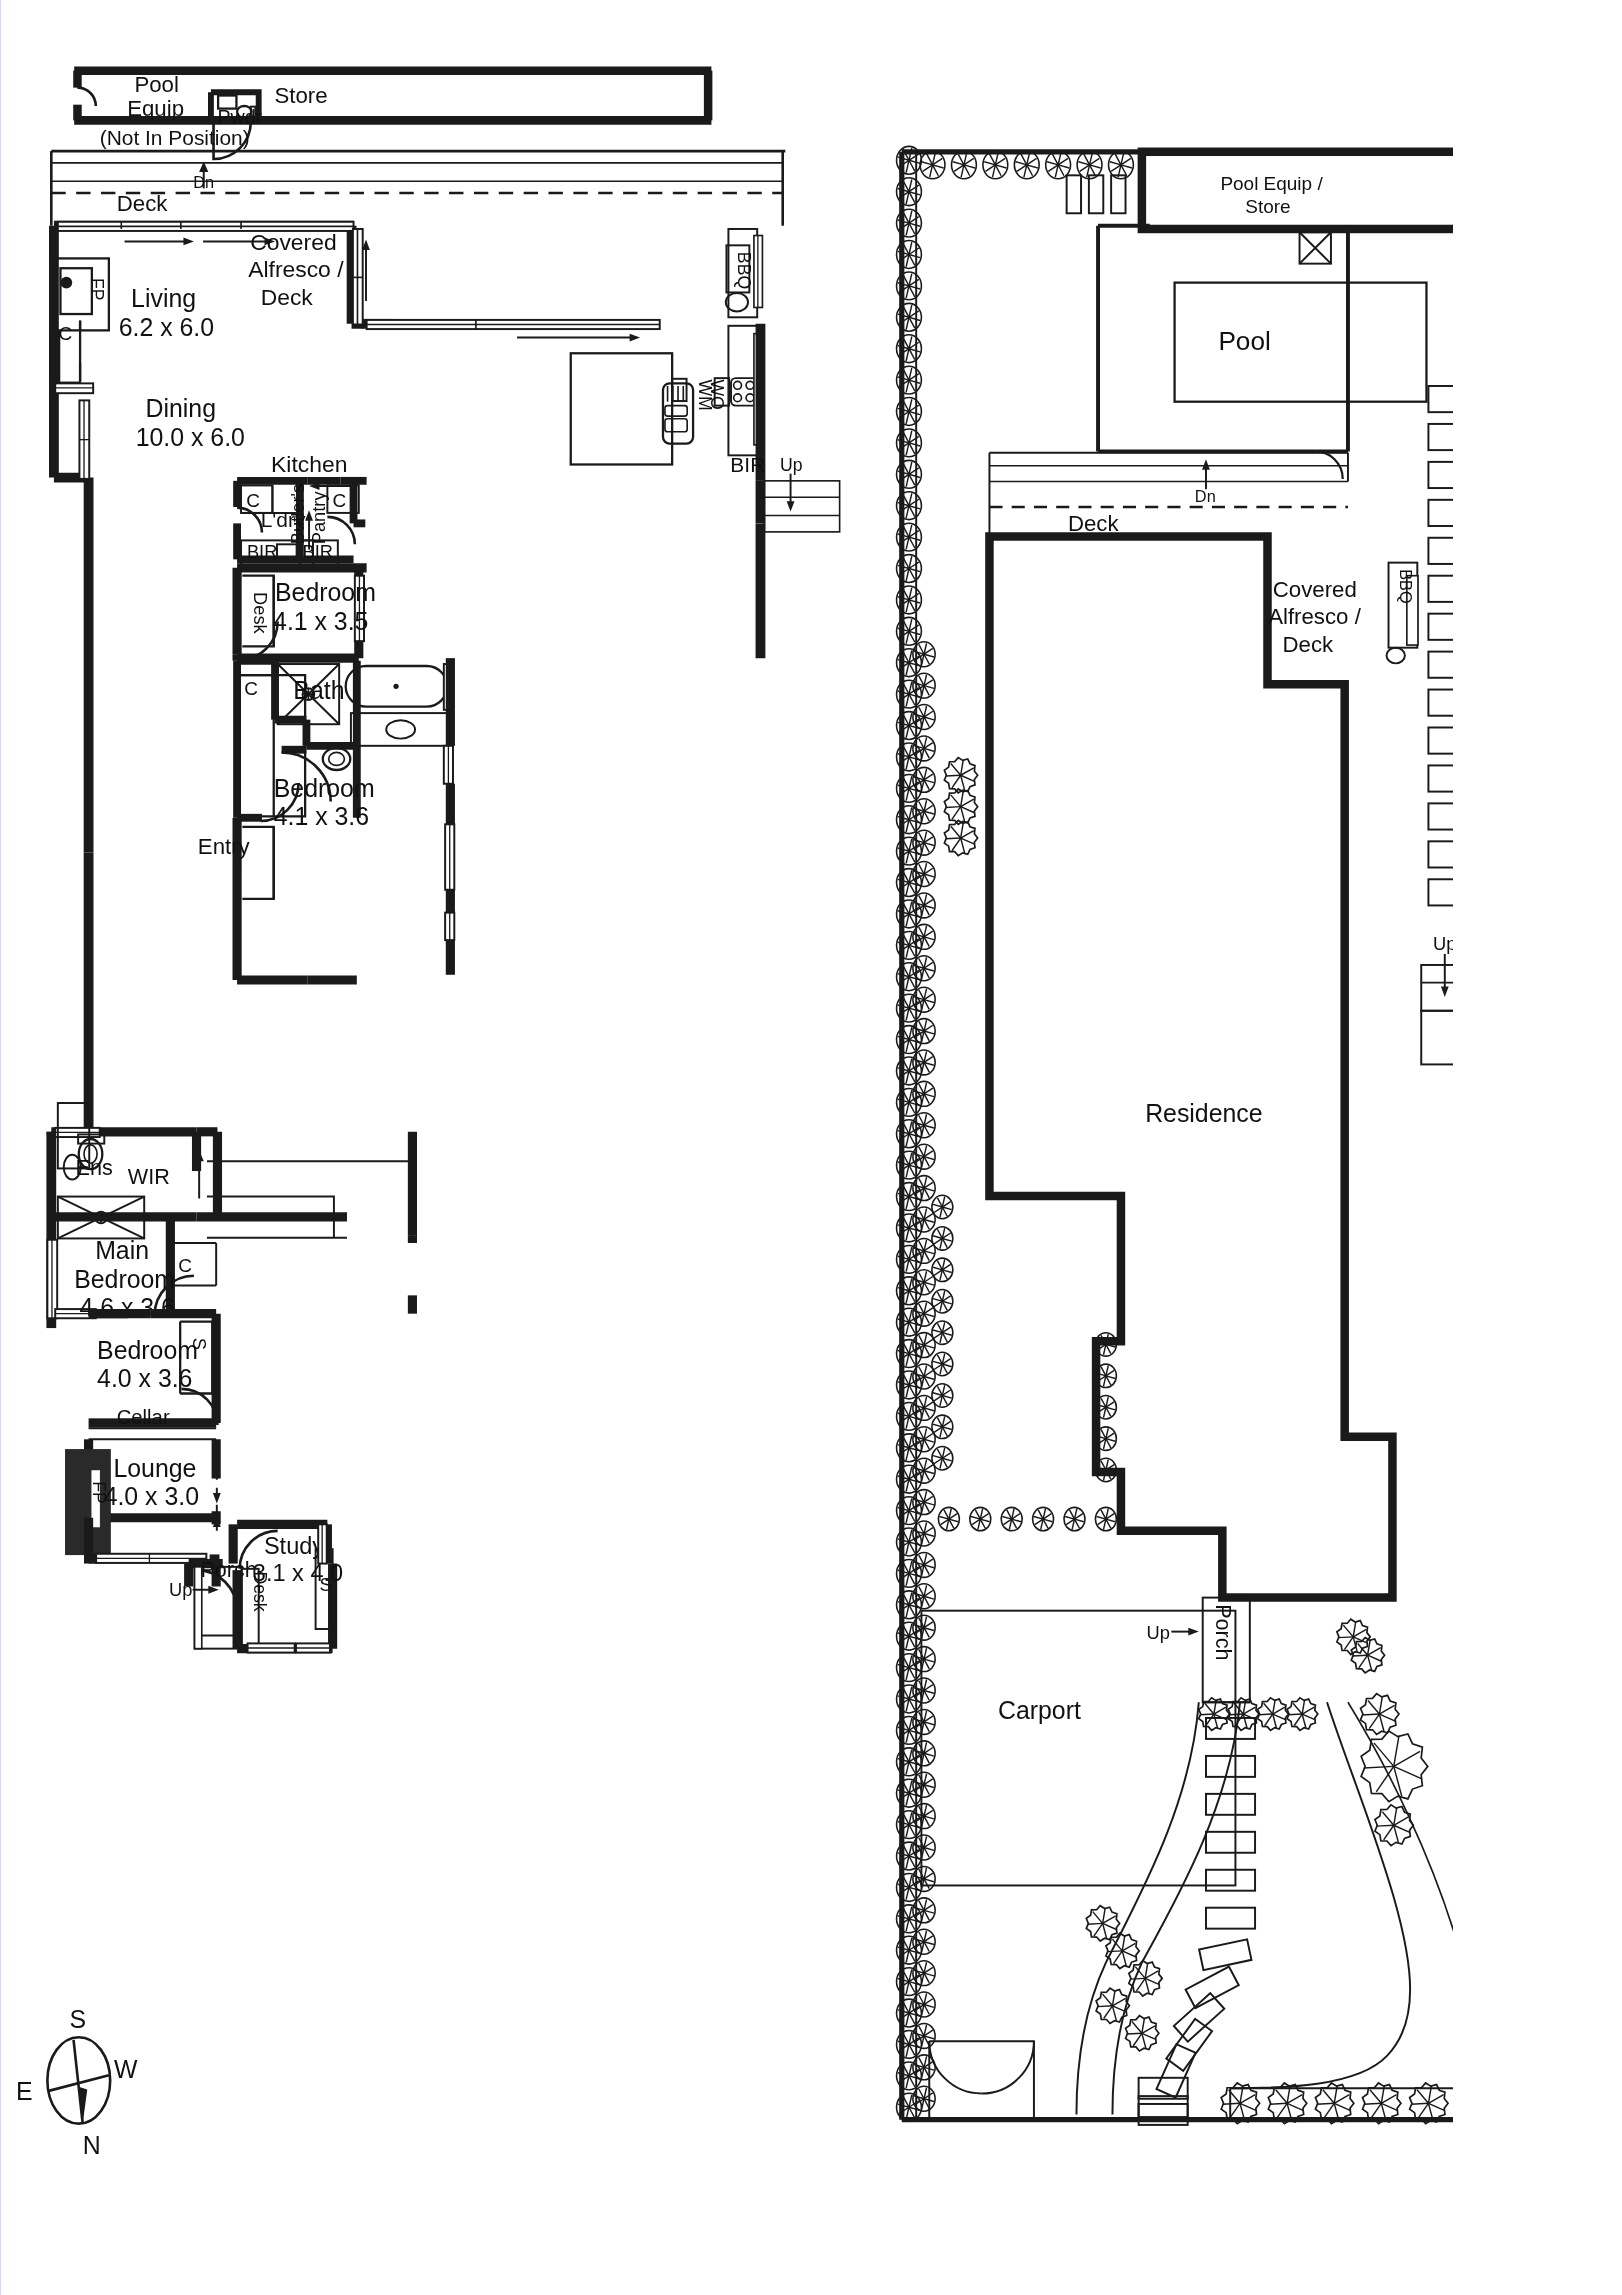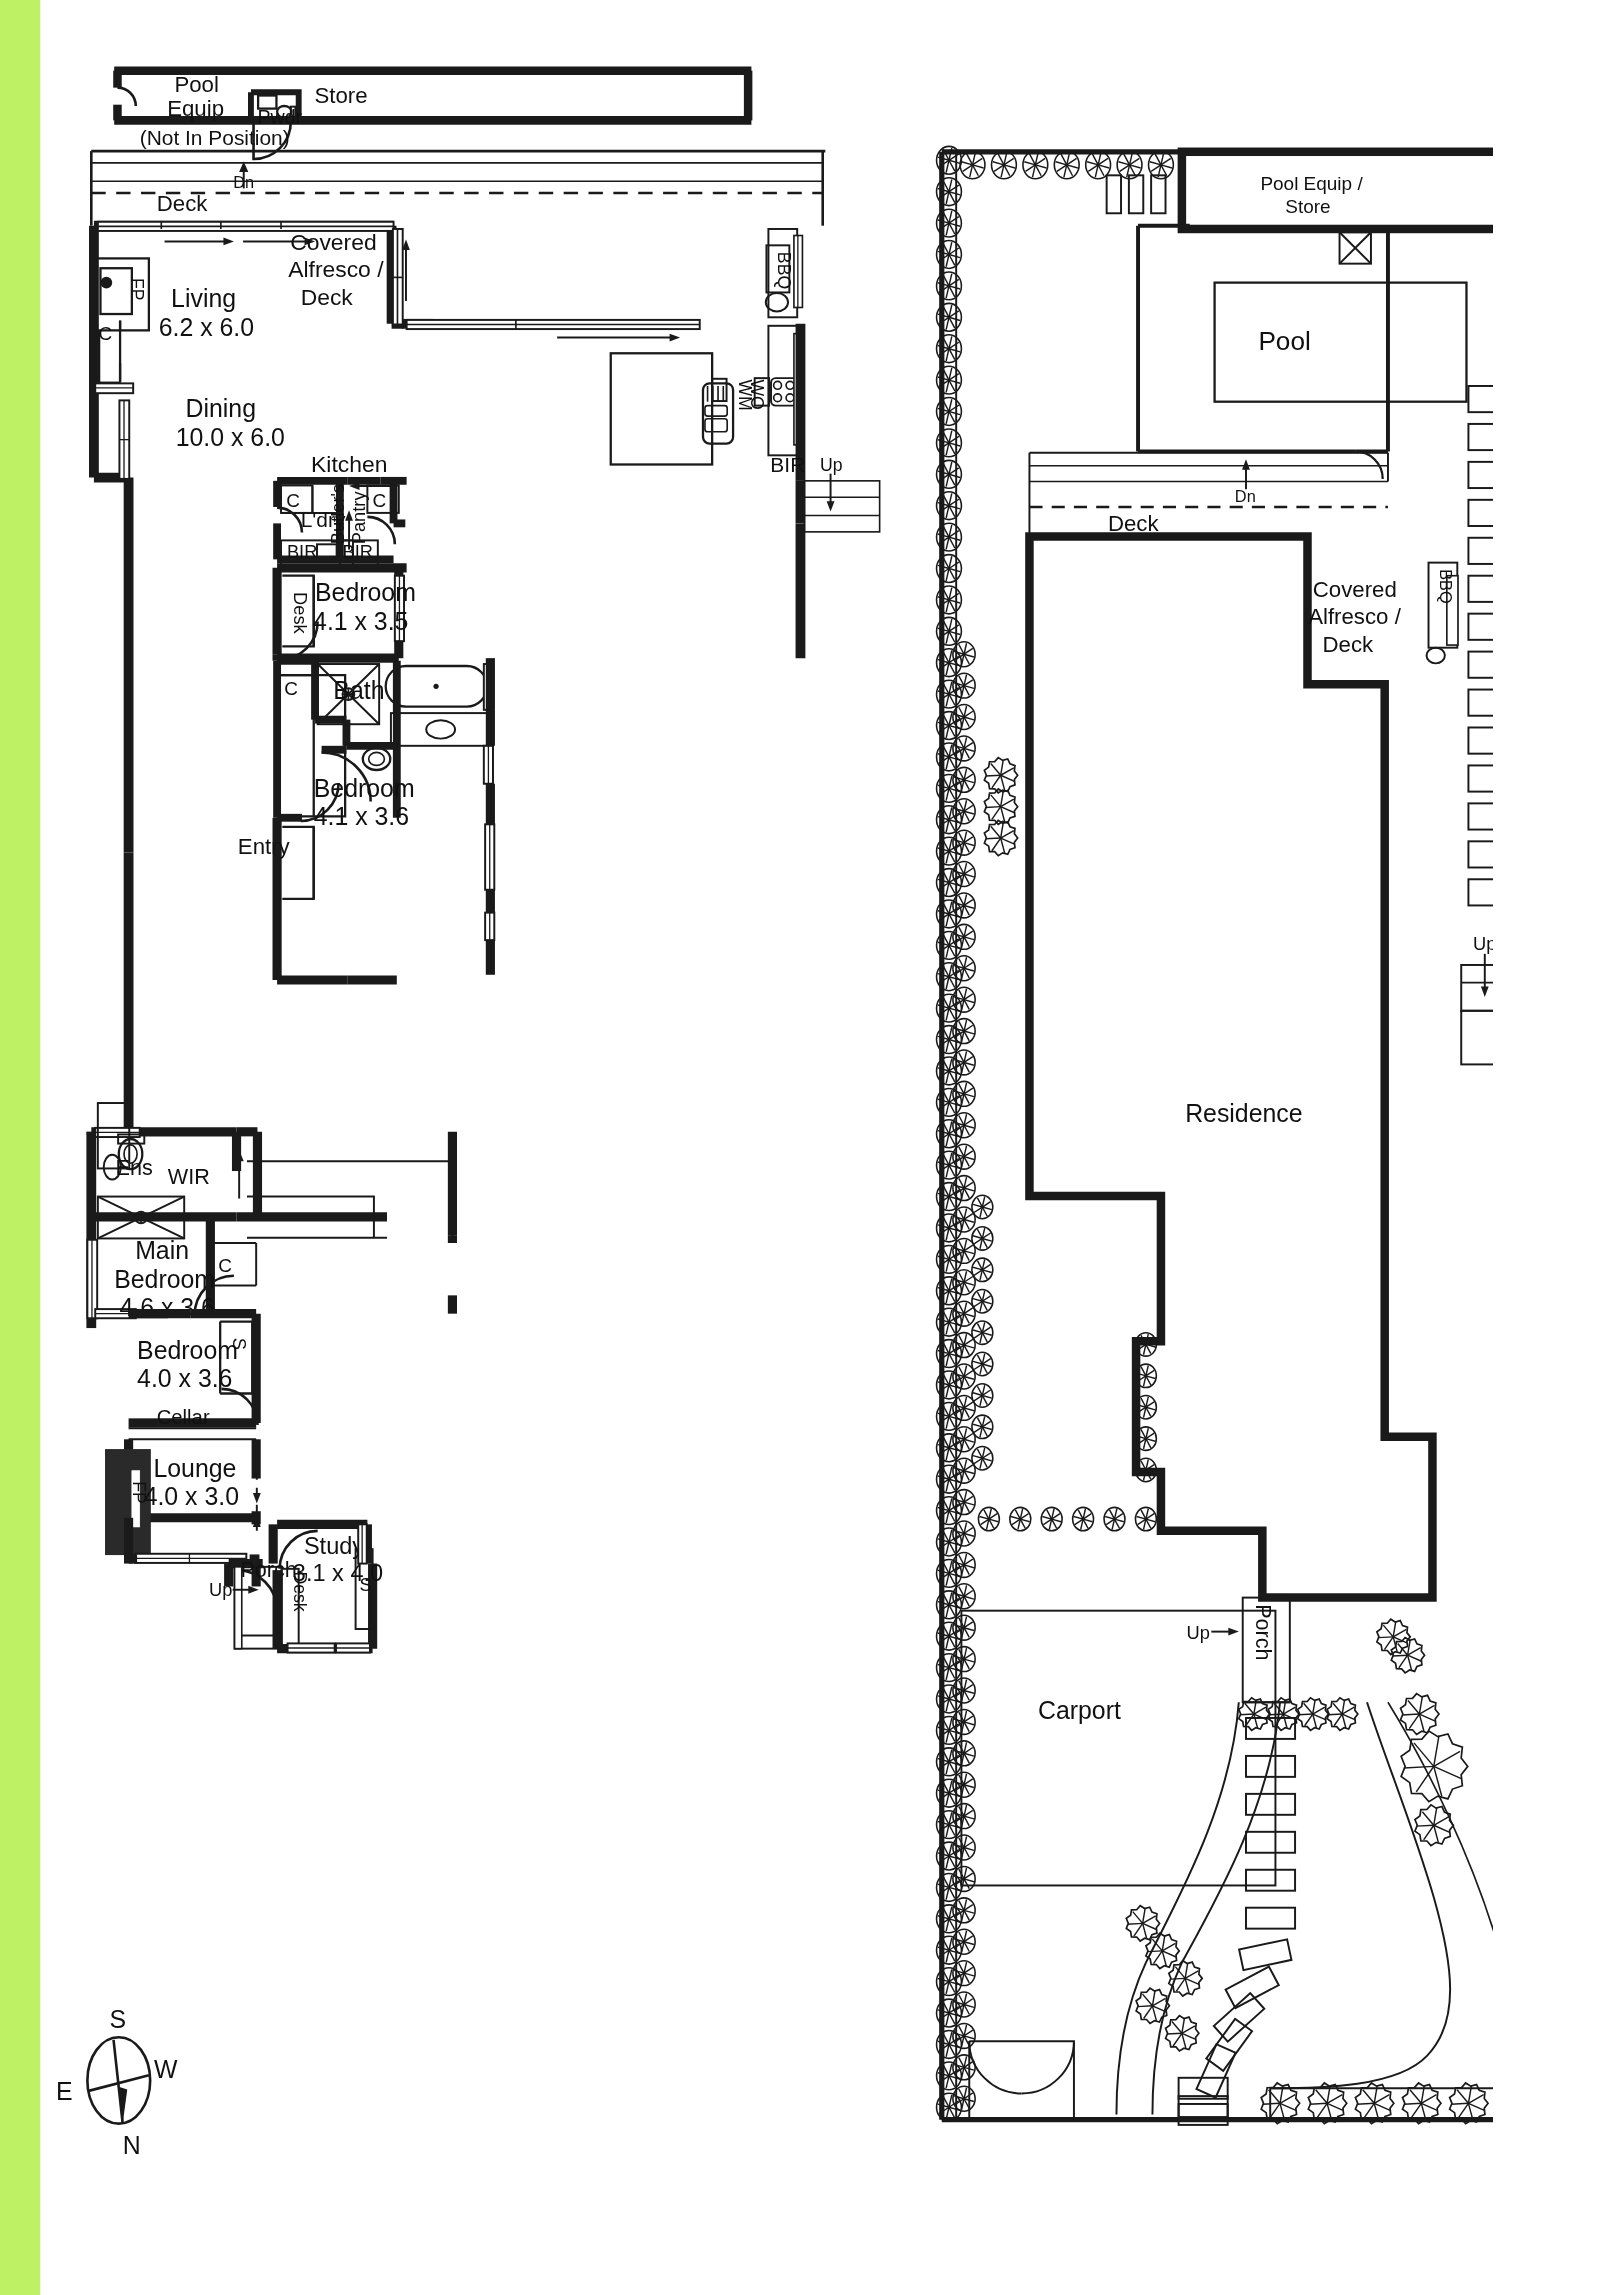--- a/index.html
+++ b/index.html
@@ -1,18 +1,18 @@
 <!DOCTYPE html>
 <html style="font-size:10.5px"><head>
 <meta charset="utf-8">
 <title>Floor Plan</title>
 <style>
   html,body{margin:0;padding:0;background:#ffffff;}
   body{width:1623px;height:2295px;font-family:"Liberation Sans",sans-serif;color:#111;}
-  #stage{position:relative;width:1453px;height:2295px;overflow:hidden;background:#bef264;padding-left:40px;}
+  #stage{position:relative;width:1453px;height:2295px;overflow:hidden;background:#8b5cf6;}
   svg{display:block;}
   .lbl{font-family:"Liberation Sans",sans-serif;fill:#111;}
 </style>
 </head>
 <body>
 
 <div id="stage">
 <svg width="1623" height="2295" viewBox="0 0 2480 3508" xmlns="http://www.w3.org/2000/svg">
   <rect x="0" y="0" width="2480" height="3508" fill="#ffffff"></rect>
 

